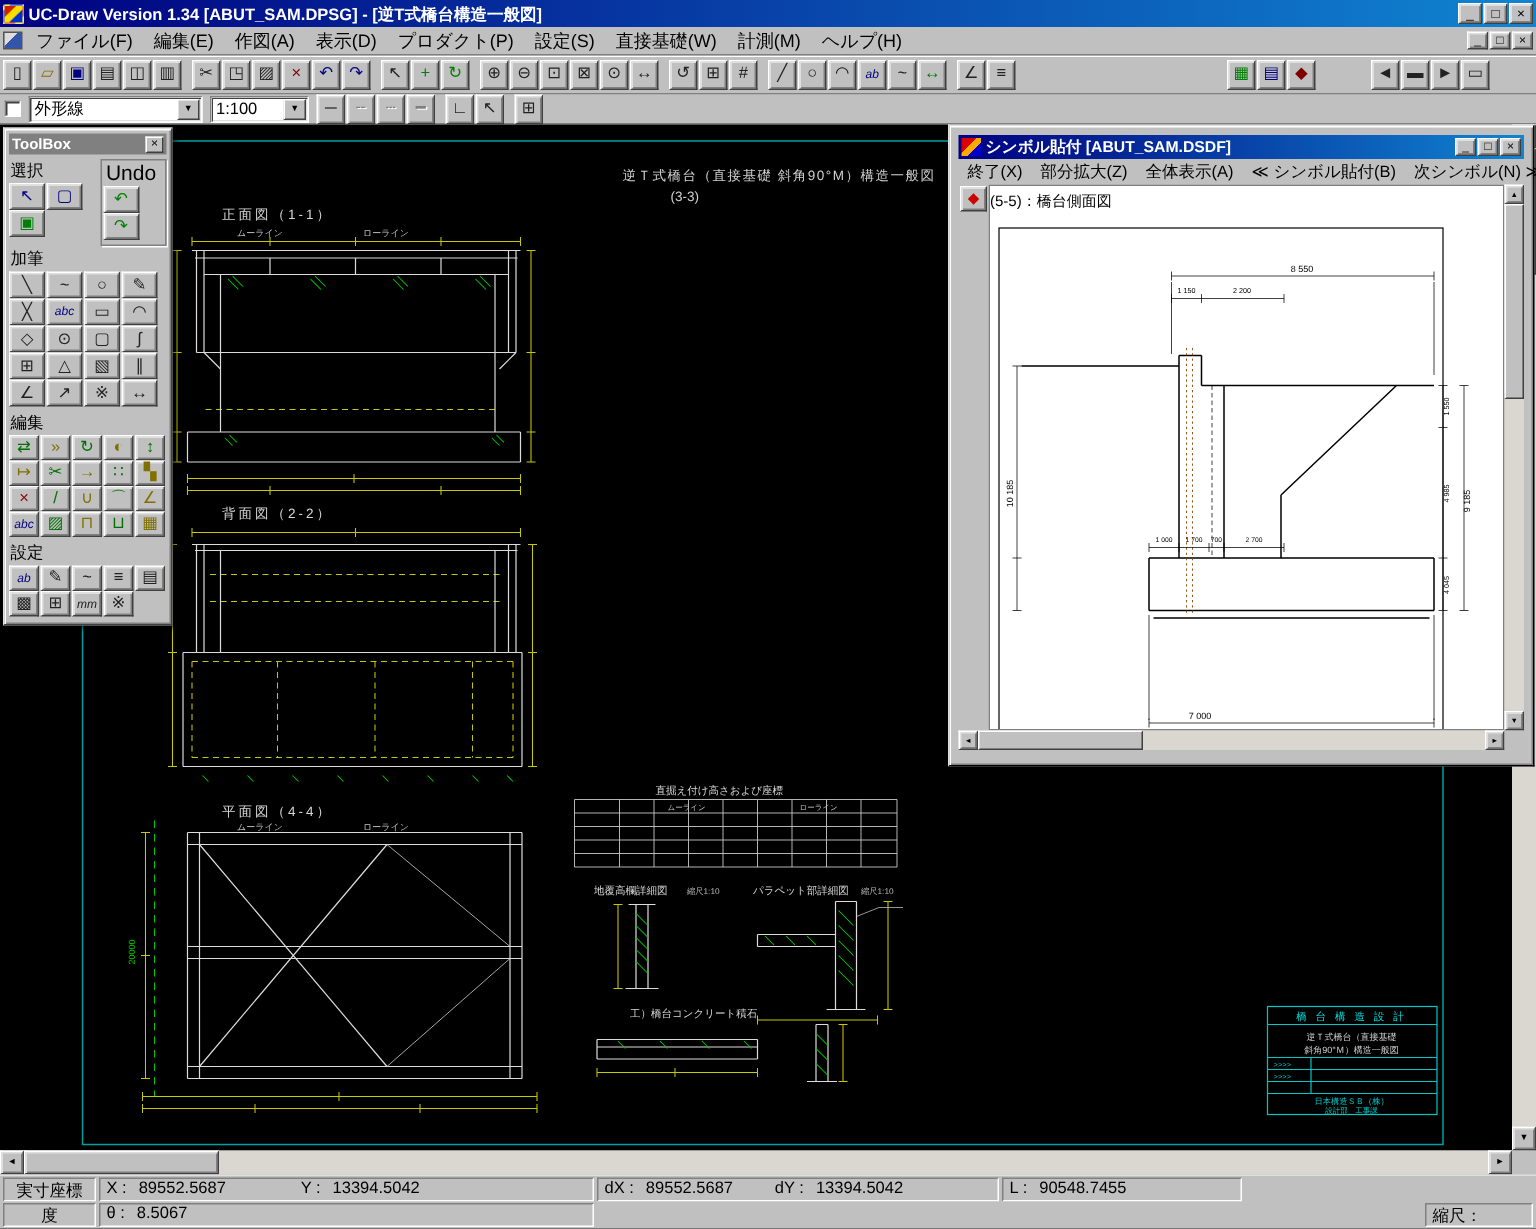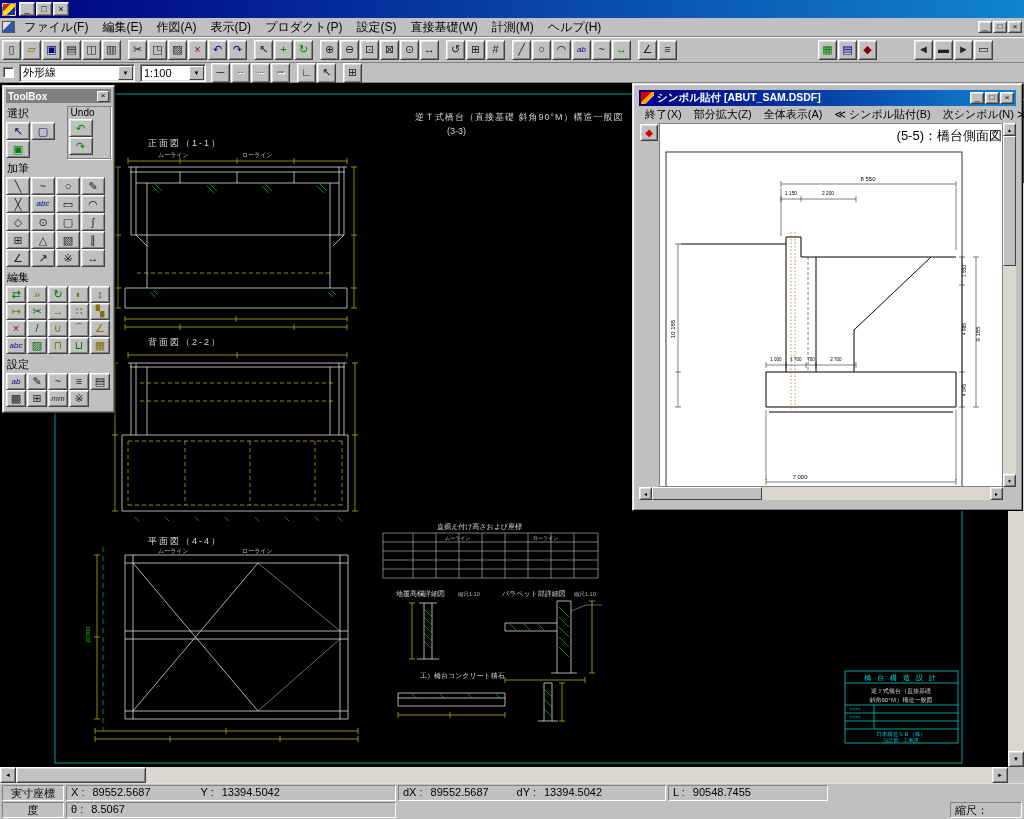--- a/index.html
+++ b/index.html
@@ -44,53 +44,54 @@
 .toolbox{position:absolute;left:2px;top:2px;width:113px;background:#c0c0c0;border:1px solid;border-color:#dfdfdf #404040 #404040 #dfdfdf;box-shadow:inset 1px 1px 0 #fff,inset -1px -1px 0 #808080,2px 2px 3px rgba(0,0,0,.5);padding:3px;}
 .tbx-title{height:14px;background:#808080;display:flex;align-items:center;justify-content:space-between;padding:0 2px;margin-bottom:2px;}
 .tbx-title .tt{color:#fff;font-size:10px;font-weight:bold;}
 .tbx-close{width:12px;height:11px;background:#c0c0c0;border:1px solid;border-color:#fff #404040 #404040 #fff;font-size:8px;line-height:8px;padding:0;}
 .tbx-label{font-size:11px;color:#000;padding:1px 1px 0;}
 .tbx-grid{display:flex;flex-wrap:wrap;padding:1px 0 2px;}
 .tbx-grid .tbtn{width:24px;height:18px;}
 .tbx-grid.g5 .tbtn{width:20px;height:17px;}
 .tbx-row1{display:flex;justify-content:space-between;align-items:flex-start;}
 .tbx-undobox{border:1px solid #808080;box-shadow:1px 1px 0 #fff;padding:0 1px 1px;margin-top:1px;}
-.tbx-undobox .tbx-label{font-size:10px;padding:0 2px;}
+.tbx-undobox .tbx-label{font-size:14px;padding:0 2px;}
 
 .symwin{position:absolute;left:612px;top:0;width:391px;height:428px;background:#c0c0c0;border:1px solid;border-color:#dfdfdf #000 #000 #dfdfdf;box-shadow:inset 1px 1px 0 #fff,inset -1px -1px 0 #808080;padding:6px;margin-left:20px;}
 .sym-title{height:16px;background:linear-gradient(90deg,#000080,#1084d0);display:flex;align-items:center;gap:3px;padding:0 2px;}
 .sym-title .t{color:#fff;font-size:10.5px;font-weight:bold;flex:1;white-space:nowrap;overflow:hidden;}
 .sym-icon{width:13px;height:12px;flex:none;background:linear-gradient(135deg,#dd0000 0 40%,#ffaa00 40% 65%,#0000cc 65% 100%);}
 .sym-menu{height:17px;display:flex;align-items:center;background:#c0c0c0;}
 .sym-menu .menu-item{font-size:11px;padding:1px 6px;}
 .sym-content{position:relative;height:calc(100% - 37px);background:#c0c0c0;}
 .sym-strip{position:absolute;left:0;top:0;bottom:13px;width:20px;}
 .sym-tool{position:absolute;left:1px;top:1px;width:18px;height:17px;background:#c0c0c0;border:1px solid;border-color:#fff #404040 #404040 #fff;box-shadow:inset 1px 1px 0 #dfdfdf,inset -1px -1px 0 #808080;font-size:10px;color:#cc0000;padding:0;}
 .sym-white{position:absolute;left:20px;top:0;right:13px;bottom:13px;background:#fff;border:1px solid #808080;overflow:hidden;}
-.sym-heading{text-align:right;font-size:13px;color:#000;padding-top:3px;height:20px;}
+.sym-heading{text-align:left;font-size:10px;color:#000;padding-top:3px;height:20px;}
 .sym-vscroll{position:absolute;right:0;top:0;width:13px;bottom:13px;background:#dad6d0;}
 .sym-vscroll .sbtn{width:13px;height:13px;font-size:5px;}
 .sym-vthumb{position:absolute;left:0;top:13px;width:13px;height:130px;background:#c0c0c0;border:1px solid;border-color:#fff #404040 #404040 #fff;}
 .sym-hscroll{position:absolute;left:0;bottom:0;right:13px;height:13px;background:#dad6d0;}
 .sym-hscroll .sbtn{width:13px;height:13px;font-size:5px;}
 .sym-hthumb{position:absolute;left:13px;top:0;width:110px;height:13px;background:#c0c0c0;border:1px solid;border-color:#fff #404040 #404040 #fff;}
 .sym-corner{position:absolute;right:0;bottom:0;width:13px;height:13px;background:#c0c0c0;}
 
 .status1,.status2{position:absolute;left:0;width:1024px;height:18px;background:#c0c0c0;display:flex;gap:2px;align-items:center;padding:1px 2px;}
 .status1{top:783px;border-top:1px solid #dfdfdf;}
 .status2{top:801px;}
 .spanel{height:16px;border:1px solid;border-color:#808080 #fff #fff #808080;display:flex;align-items:flex-start;padding:0 4px;font-size:11px;white-space:nowrap;flex:none;}
 .spanel .val{margin-left:8px;display:inline-block;}
 .sfill{flex:1;}
 </style>
 </head>
 <body>
 
 <div class="titlebar">
   <div class="appicon"></div>
+  <span class="title-text">UC-Draw Version 1.34 [ABUT_SAM.DPSG] - [逆T式橋台構造一般図]</span>
   <div class="winbtns">
     <button class="winbtn">_</button>
     <button class="winbtn">□</button>
     <button class="winbtn">×</button>
   </div>
 </div>
 
 <div class="menubar">
   <div class="childicon"></div>
   <div id="menubar-items" class="menu-items">

